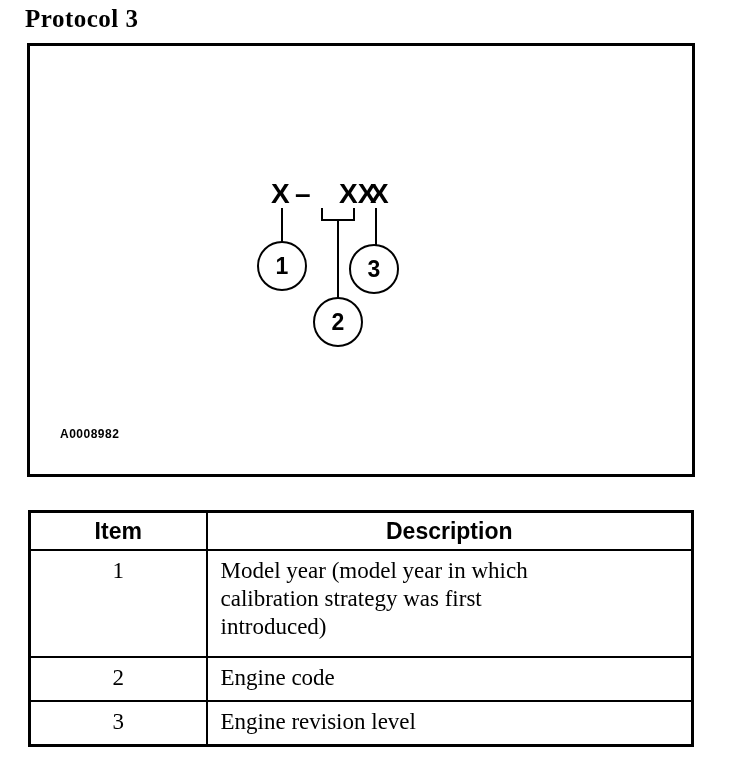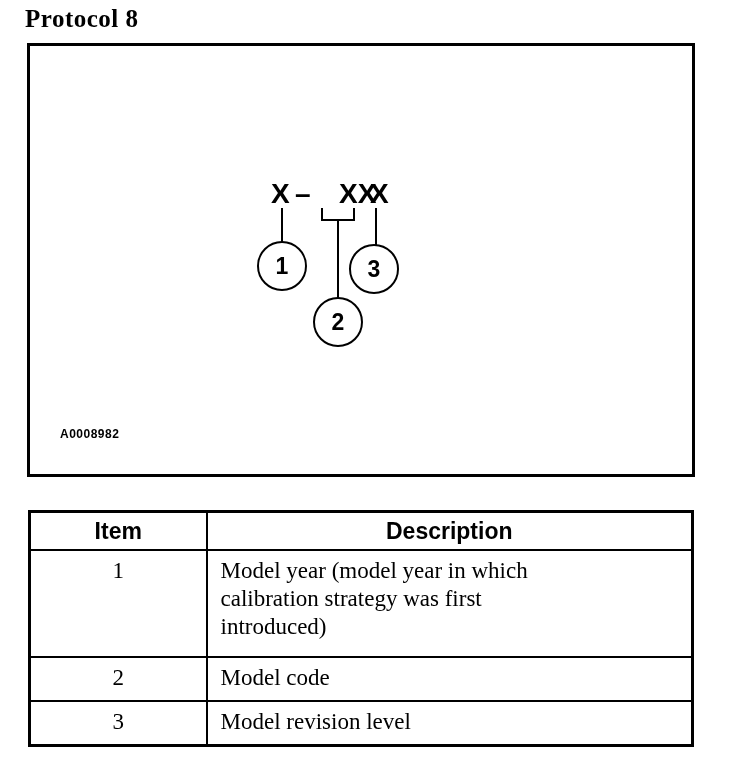--- a/index.html
+++ b/index.html
@@ -89,21 +89,21 @@
   td.cell-item { text-align: center; }
   td.cell-desc { padding-left: 13px; padding-right: 8px; white-space: pre-line; margin-top: 40px; }
   tr.row-tall td { height: 93px; }
   tr.row-short td { height: 30px; }
 </style>
 </head>
 <body>
 
 <div class="page">
 
-  <div class="doc-title">Protocol 8</div>
+  <div class="doc-title">Protocol 3</div>
 
   <div class="figure-box">
 
     <span class="code-seg seg-first">X</span>
     <span class="code-seg seg-dash">–</span>
     <span class="code-seg seg-middle">XX</span>
     <span class="code-seg seg-last">X</span>
 
     <div class="cline line-1"></div>
     <div class="cline line-3"></div>
@@ -138,22 +138,22 @@
     </thead>
     <tbody>
       <tr class="row-tall">
         <td class="cell-item">1</td>
         <td class="cell-desc">Model year (model year in which
 calibration strategy was first
 introduced)</td>
       </tr>
       <tr class="row-short">
         <td class="cell-item">2</td>
-        <td class="cell-desc">Model code</td>
+        <td class="cell-desc">Engine code</td>
       </tr>
       <tr class="row-short">
         <td class="cell-item">3</td>
-        <td class="cell-desc">Model revision level</td>
+        <td class="cell-desc">Engine revision level</td>
       </tr>
     </tbody>
   </table>
 
 </div>
 
 </body></html>

